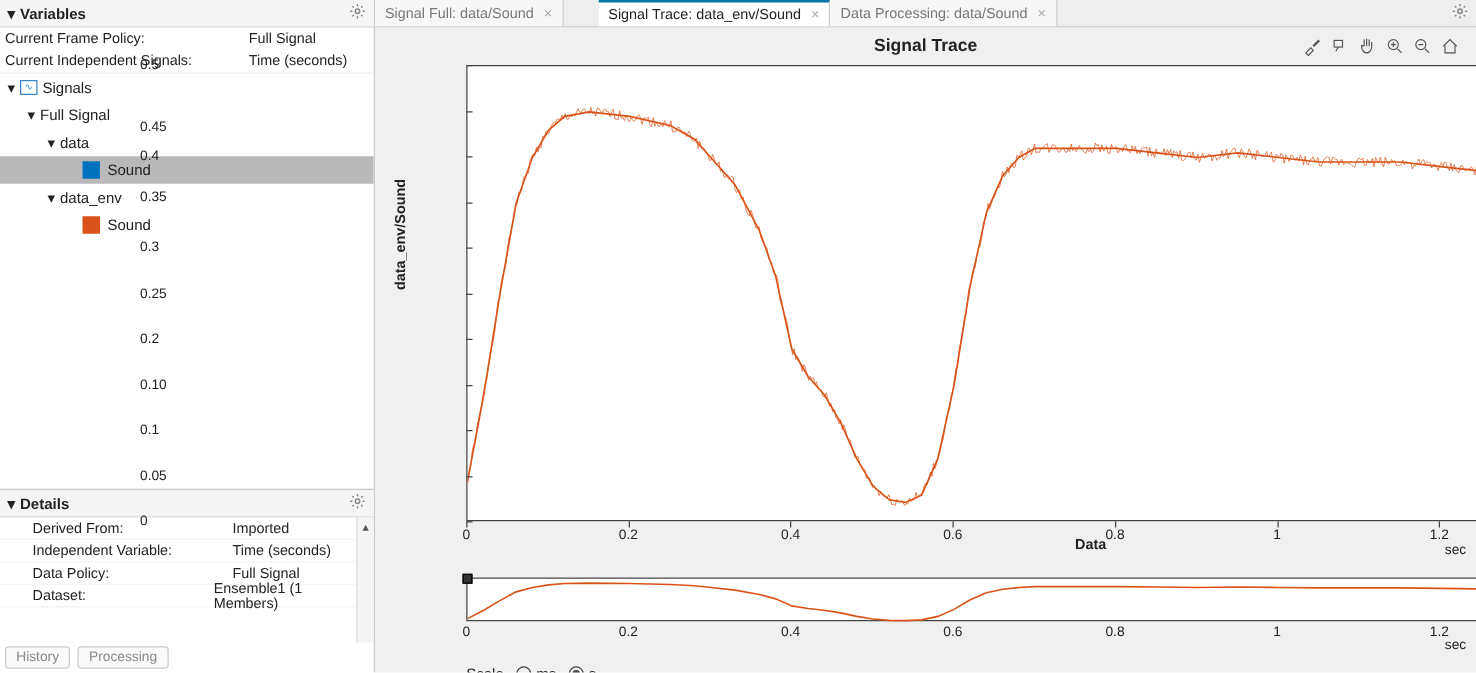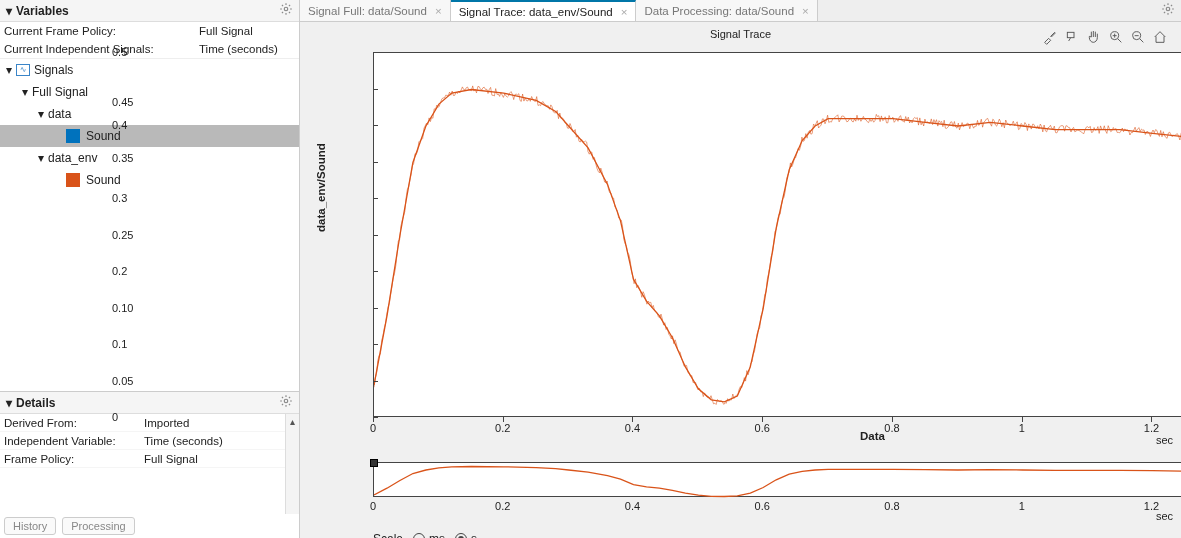--- a/index.html
+++ b/index.html
@@ -18,39 +18,39 @@
 .tree-row .tri { width: 10px; display: inline-block; }
 .tree-row .indent { display:inline-block; }
 .tree-row .icon { display:inline-block; width:14px; height:12px; margin-right:4px; }
 .swatch { display:inline-block; width:14px; height:14px; margin-right:6px; }
 .tree-row.selected { background: #b9b9b9; }
 .sig-icon { border:1px solid #3a85c8; background:#fff; font-size:8px; color:#3a85c8; text-align:center; line-height:10px;}
 
 
 .details-body { height: 100px; overflow:auto; }
 .details-row { display:flex; height:18px; align-items:center; padding-left:4px; font-size:11.5px; border-bottom:1px solid #f5f5f5;}
-.details-row .lbl { width:140px; }
+.details-row .lbl { width:160px;margin-left:22px; }
 .btn-rail { height: 24px; display:flex; align-items:center; gap:6px; padding:2px 4px;text-align:center; }
 .mini-btn { border:1px solid #ccc; border-radius:3px; padding:2px 8px; color:#888; background:#fafafa; font-size:11px;}
 .scroll-hint { margin-left:auto; width:14px; align-self:stretch; background:#f4f4f4; border-left:1px solid #ddd;}
 .details-body { position:relative; display:flex; }
 .details-col { flex:1; }
 .tri-up::before { content:"▴"; font-size:10px; color:#555;}
 .gear svg{width:14px;height:14px;}
 
 
 .tab-bar { height: 22px; display:flex; align-items:stretch; background:#eee; border-bottom:1px solid #ccc;}
 .tab { display:flex; align-items:center; padding:0 8px; border-right:1px solid #ccc; background:#f7f7f7; color:#777; font-size:11.5px; gap:4px; cursor:pointer;}
-.tab.active { background:#fff; color:#222; border-top:2px solid #0076a8;}
+.tab.active { background:#fff; color:#222; border-top:2px solid #0076a8;margin-left:28px;}
 .tab .x { color:#aaa; margin-left:4px;}
 .tab-bar .gear { margin-left:auto; align-self:center; padding-right:6px;}
 
 
 .plot-wrap { flex:1; background:#f0f0f0; position:relative; }
-.chart-title { text-align:center; font-weight:normal; font-size:11px; padding-top:6px;}
+.chart-title { text-align:center; font-weight:bold; font-size:14px; padding-top:6px;}
 .toolbar-icons { position:absolute; top:6px; right:12px; display:flex; gap:4px; }
 .ticon { width:18px; height:18px; display:flex; align-items:center; justify-content:center; color:#555; cursor:pointer;}
 .ticon svg{width:16px;height:16px;stroke:#555;fill:none;stroke-width:1.4;}
 
 .axes-box { position:absolute; left:73px; top:30px; width:1025px; height:365px; background:#fff; border:1px solid #444;}
 .ylabel { position:absolute; left:15px; top:210px; transform: rotate(-90deg); transform-origin:left top; font-weight:bold; font-size:11.5px;}
 .xlabel { position:absolute; left:560px; top:408px; font-weight:bold; font-size:11.5px;}
 .sec-lbl { position:absolute; right:8px; top:412px; font-size:11px;}
 .ytick { position:absolute; right:1029px; font-size:11px; text-align:left; width:40px;}
 .xtick { position:absolute; top:400px; font-size:11px; transform:translateX(-50%);}
@@ -140,22 +140,26 @@
     <div class="details-col">
       <div class="details-row">
         <span class="lbl">Derived From:</span>
         <span>Imported</span>
       </div>
       <div class="details-row">
         <span class="lbl">Independent Variable:</span>
         <span>Time (seconds)</span>
       </div>
       <div class="details-row">
-        <span class="lbl">Frame Policy:</span>
+        <span class="lbl">Data Policy:</span>
         <span>Full Signal</span>
+      </div>
+      <div class="details-row">
+        <span class="lbl">Dataset:</span>
+        <span>Ensemble1 (1 Members)</span>
       </div>
     </div>
     <div class="scroll-hint">
       <div style="text-align:center" class="tri-up"></div>
     </div>
   </div>
   <div class="btn-rail">
     <span class="mini-btn">History</span>
     <span class="mini-btn">Processing</span>
   </div>

